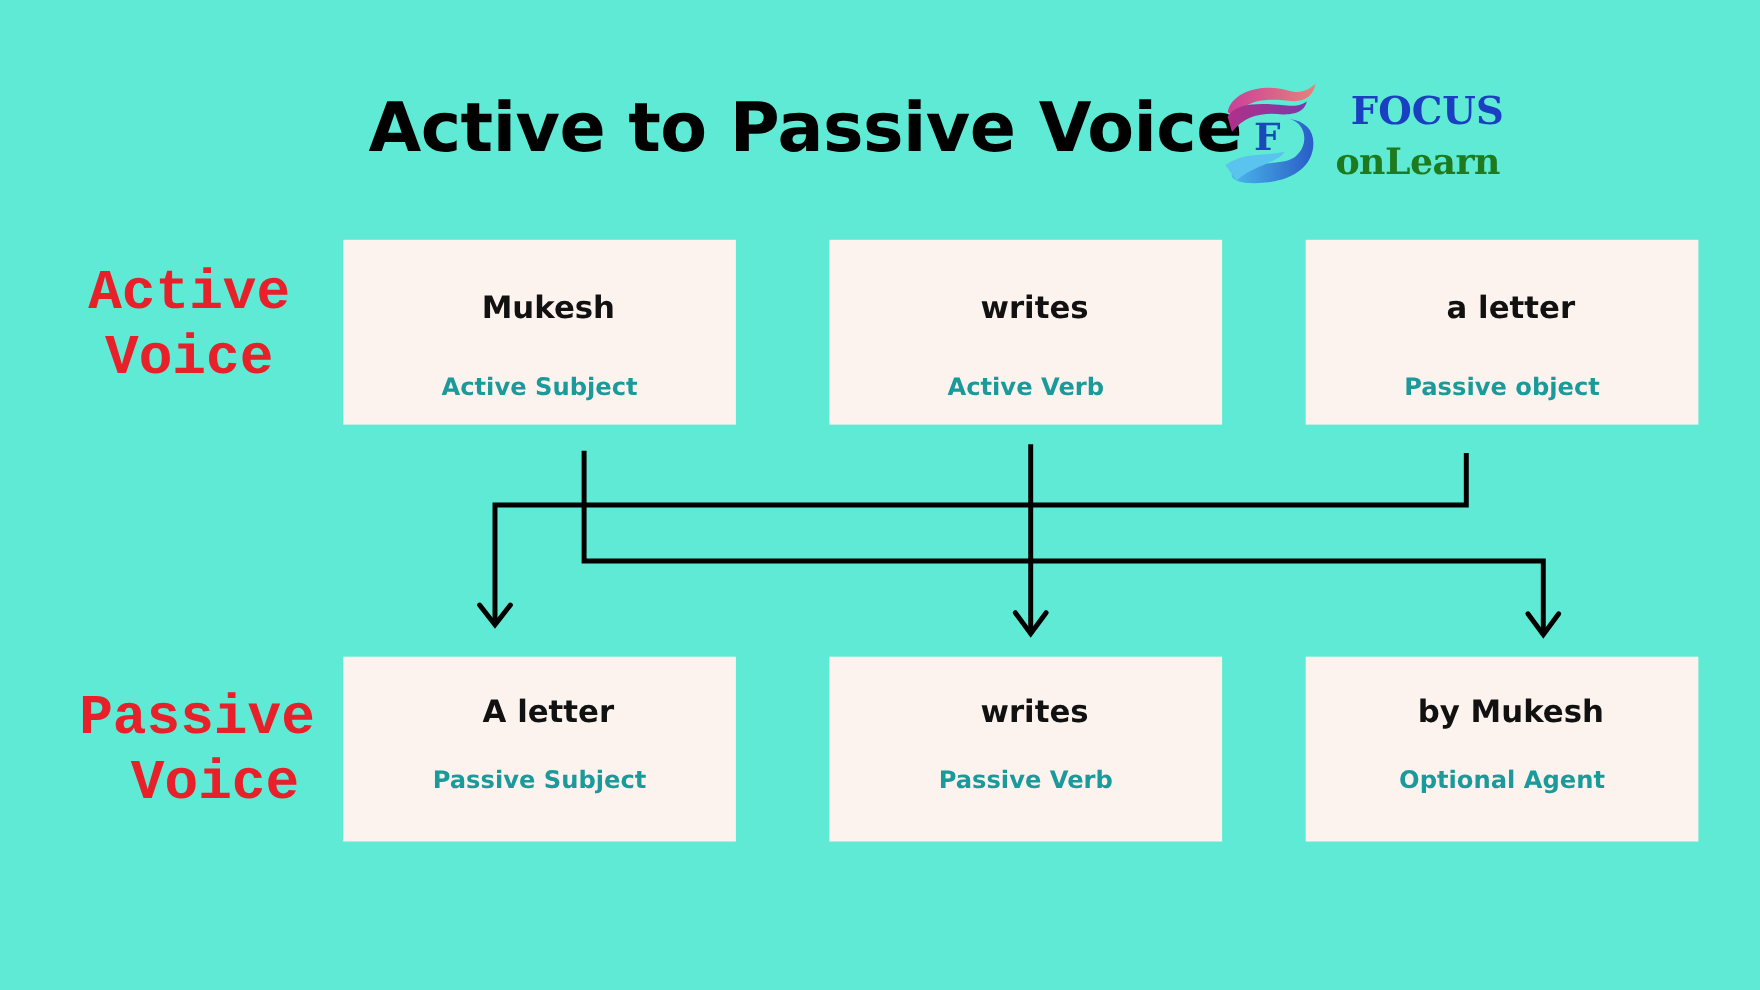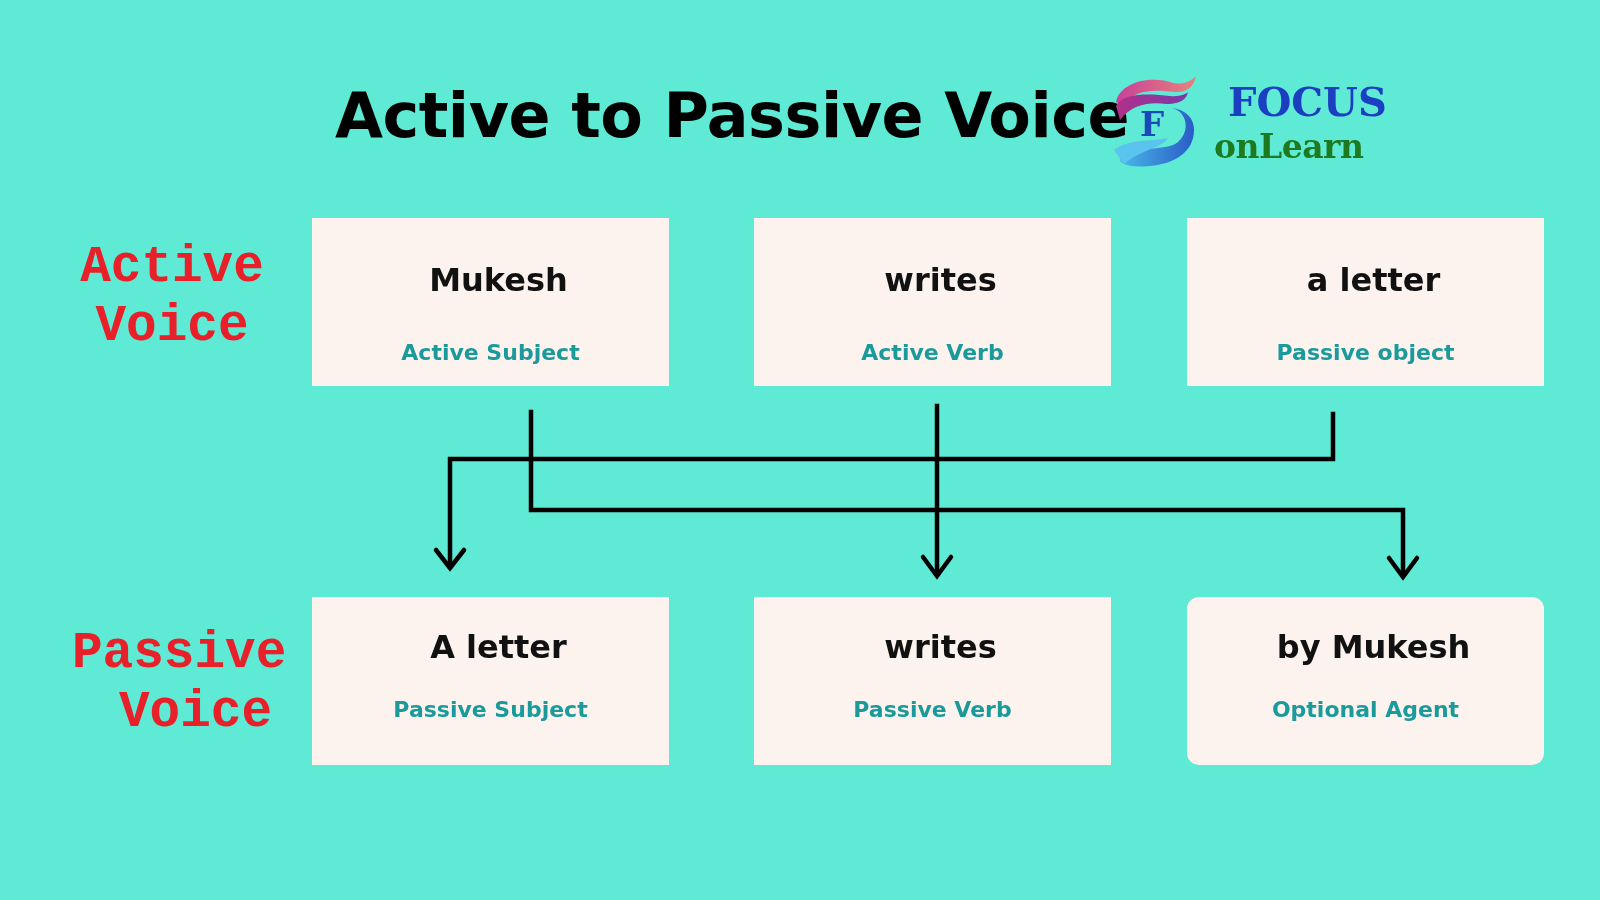--- a/index.html
+++ b/index.html
@@ -14,42 +14,42 @@
       font-family: "DejaVu Sans", sans-serif; font-weight: bold;
       font-size: 62px; line-height: 80px; color: #000000;
       letter-spacing: -0.5px; white-space: nowrap;
     }
 
     .logo { position: absolute; left: 1110px; top: 72px; width: 300px; height: 100px; }
     .logo-icon { position: absolute; left: 0; top: 0; width: 90px; height: 98px; }
     .logo-focus {
       position: absolute; left: 118px; top: 10px;
       font-family: "DejaVu Serif", "Liberation Serif", serif; font-weight: bold;
-      font-size: 40px; line-height: 40px; color: #1a3fc0; letter-spacing: 0px; white-space: nowrap;
+      font-size: 35px; line-height: 40px; color: #1a3fc0; letter-spacing: 0px; white-space: nowrap;
     }
     .logo-onlearn {
       position: absolute; left: 104px; top: 52px;
       font-family: "DejaVu Serif", "Liberation Serif", serif; font-weight: bold;
       font-size: 33px; line-height: 46px; color: #1e7a1e; letter-spacing: -0.5px; white-space: nowrap;
     }
 
     .row-label {
       position: absolute; width: 200px; text-align: center;
       font-family: Liberation Mono, monospace; font-weight: bold;
       font-size: 51px; line-height: 59px; color: #e8202a;
     }
     .row-label span { display: block; }
 
     .box {
       position: absolute; width: 357px; height: 168px; background: #fdf3ee;
     }
     .box .main {
       position: absolute; left: 16px; right: 0; text-align: center;
       font-family: "DejaVu Sans", sans-serif; font-weight: bold;
-      font-size: 32px; line-height: 48px; color: #111111; white-space: nowrap;
+      font-size: 28px; line-height: 48px; color: #111111; white-space: nowrap;
     }
     .box .sub {
       position: absolute; left: 0; right: 0; text-align: center;
       font-family: "DejaVu Sans", sans-serif; font-weight: bold;
       font-size: 22px; line-height: 42px; color: #1a9a9a; white-space: nowrap;
     }
     .top-row .main { top: 38px; }
     .top-row .sub { top: 114px; }
     .bottom-row .main { top: 26px; }
     .bottom-row .sub { top: 92px; }
@@ -112,21 +112,21 @@
   </div>
 
   <div class="box bottom-row" style="left:312px; top:597px;">
     <div class="main">A letter</div>
     <div class="sub">Passive Subject</div>
   </div>
   <div class="box bottom-row" style="left:754px; top:597px;">
     <div class="main">writes</div>
     <div class="sub">Passive Verb</div>
   </div>
-  <div class="box bottom-row" style="left:1187px; top:597px;border-radius:12px;">
+  <div class="box bottom-row" style="left:1187px; top:597px;">
     <div class="main">by Mukesh</div>
     <div class="sub">Optional Agent</div>
   </div>
 
   <svg class="arrows" viewBox="0 0 1600 900">
     <g stroke="#000000" stroke-width="4.5" fill="none" stroke-linecap="square" stroke-linejoin="miter">
 
       <polyline points="1333,414 1333,459 450,459 450,566"></polyline>
       <polyline points="436,550 450,568 464,550" stroke-linecap="round"></polyline>
 

